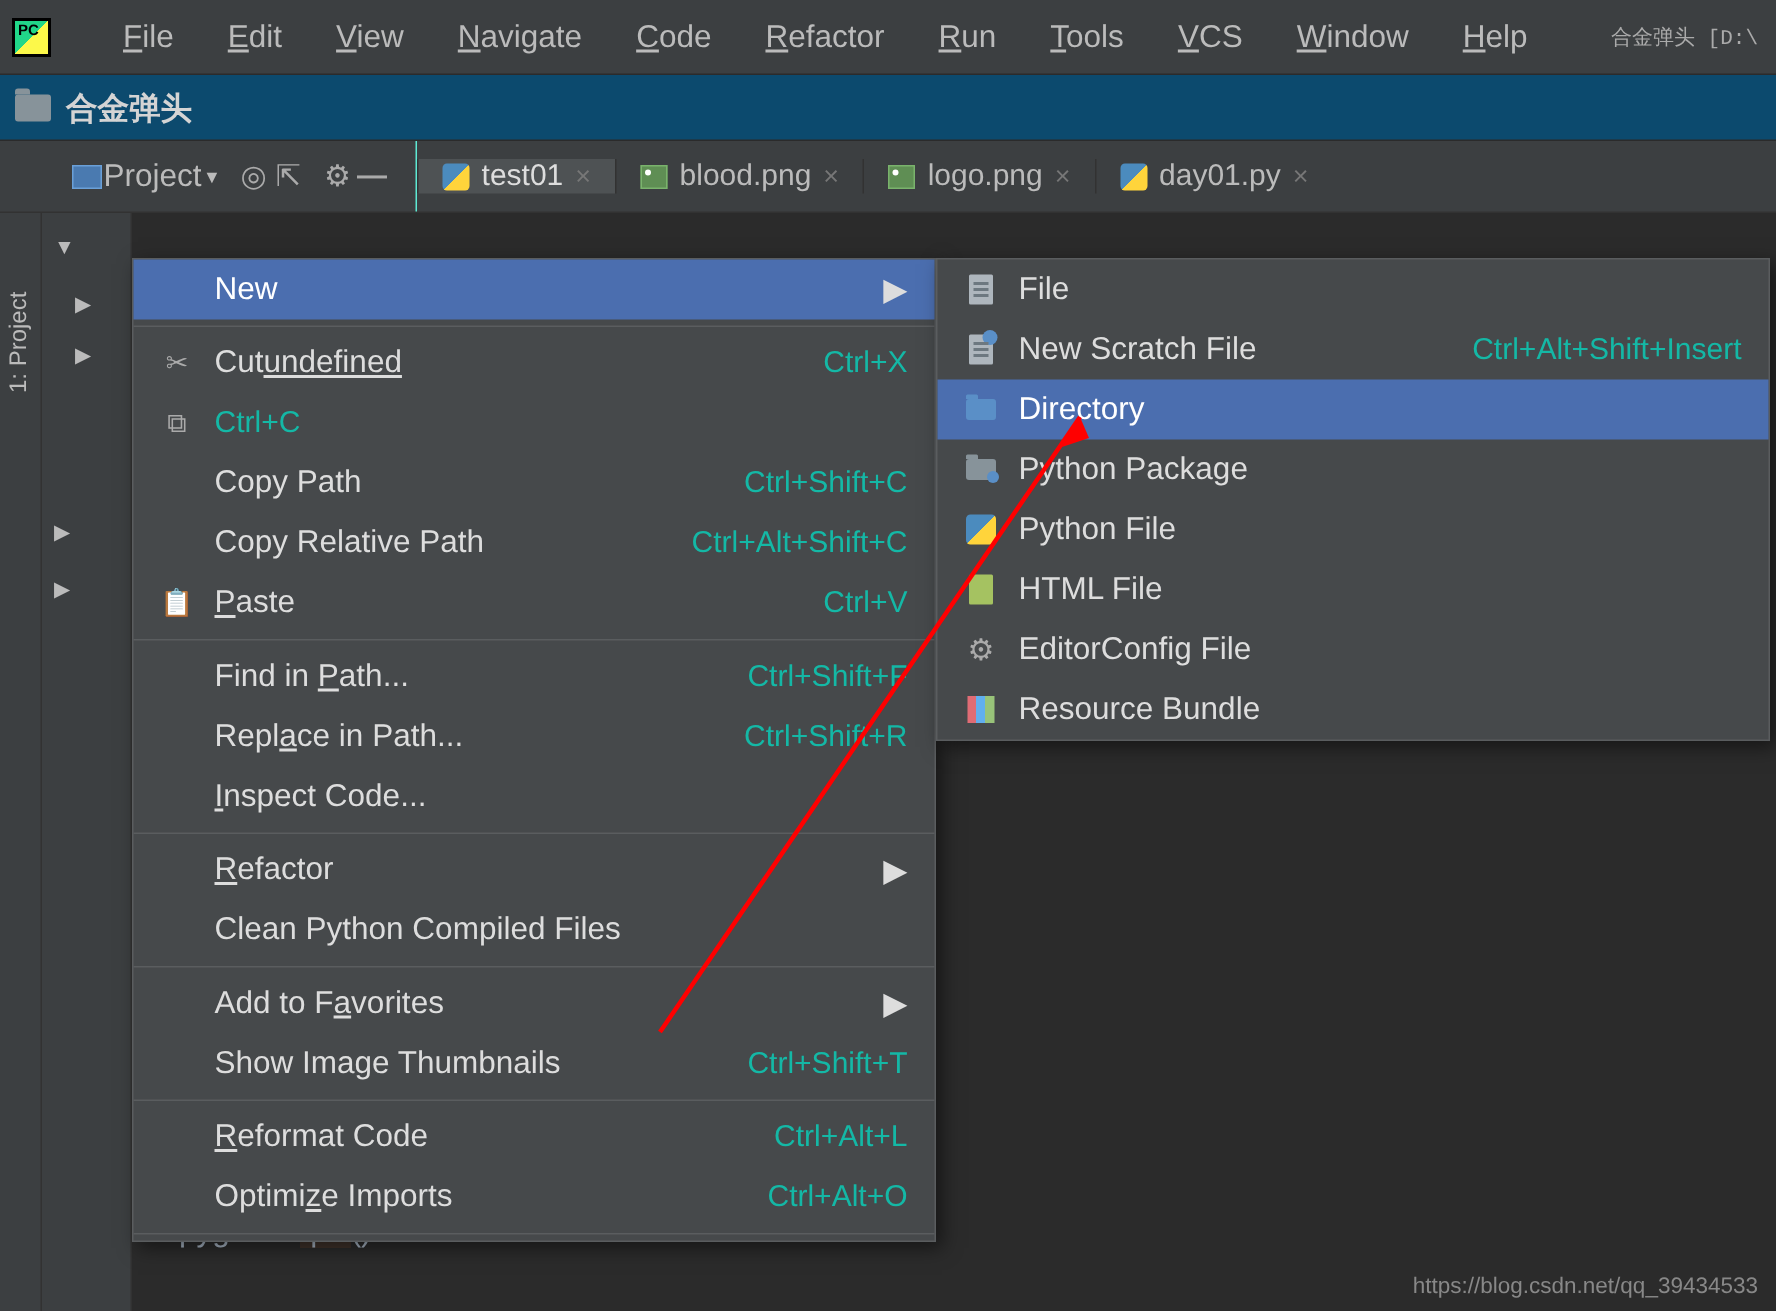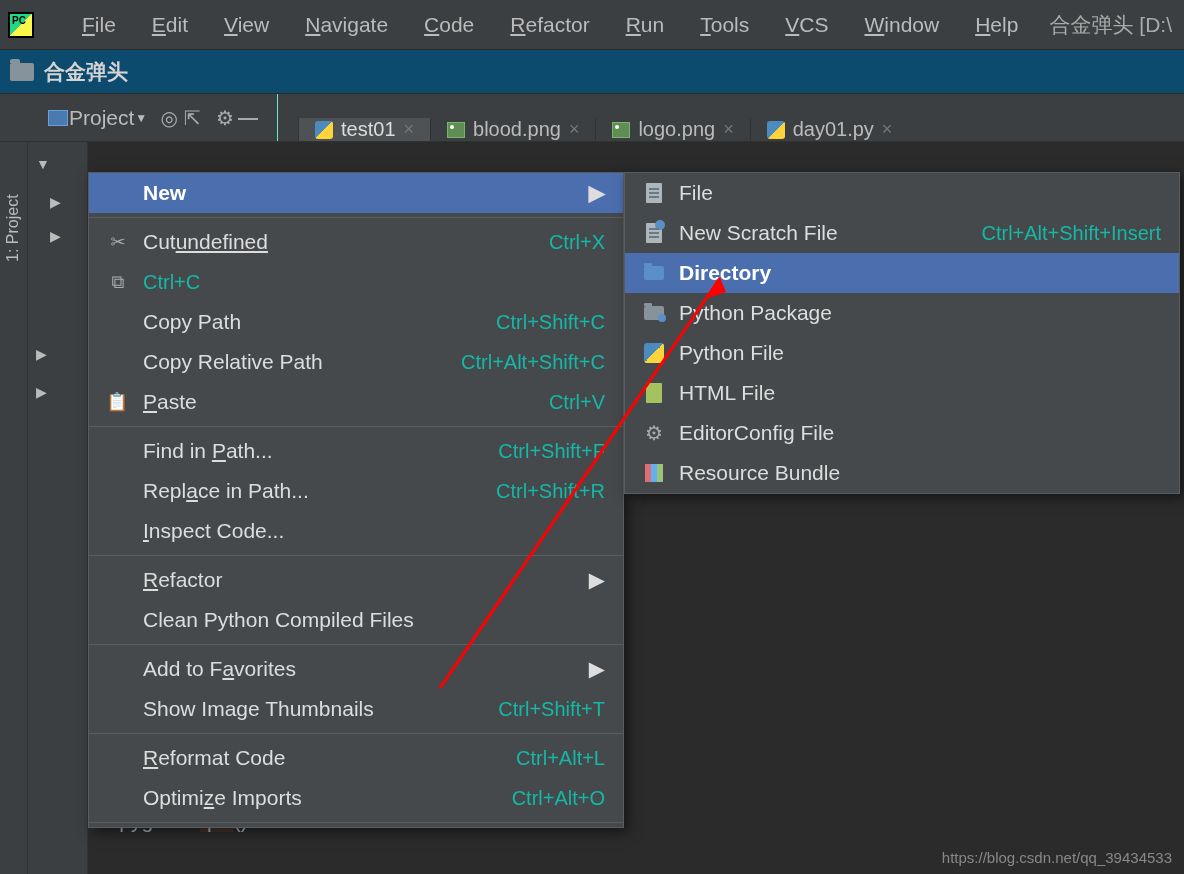--- a/index.html
+++ b/index.html
@@ -2,37 +2,37 @@
 <html><head>
 <meta charset="utf-8">
 <style>
 * { margin:0; padding:0; box-sizing:border-box; font-family:"Segoe UI",Arial,sans-serif; }
 body { background:#3c3f41; color:#bbbbbb; width:1184px; height:874px; overflow:hidden; position:relative; }
 .menubar { height:50px; display:flex; align-items:center; padding:0 8px; background:#3c3f41; border-bottom:1px solid #2b2b2b; }
 .app-icon { width:26px; height:26px; background:linear-gradient(135deg,#21d789 50%,#fcf84a 50%); margin-right:30px; border:2px solid #000; position:relative; }
 .app-icon::after { content:"PC"; position:absolute; top:1px; left:2px; font-size:10px; font-weight:bold; color:#000; }
 .menubar .mitem { padding:0 18px; font-size:21px; color:#bbbbbb; cursor:pointer; }
 .menubar .mitem u { text-decoration:underline; }
-.title-right { margin-left:auto; font-size:21px; color:#aaa; padding-right:4px; }
+.title-right { margin-left:auto; font-size:14px; color:#aaa; padding-right:4px;font-family:Liberation Mono, monospace; }
 .breadcrumb-row { height:44px; display:flex; align-items:center; padding:0 10px; background:#0c4a6e; border-bottom:1px solid #2b2b2b; }
 .folder-ico { width:24px; height:18px; background:#87939a; border-radius:2px; margin-right:10px; position:relative; }
 .folder-ico::before { content:""; position:absolute; top:-4px; left:0; width:10px; height:4px; background:#87939a; border-radius:2px 2px 0 0; }
 .breadcrumb-row .bc { font-size:21px; font-weight:bold; color:#d4d4d4; }
 .toolbar-row { height:48px; display:flex; align-items:center; background:#3c3f41; border-bottom:1px solid #323232; }
 .sidebar-tab { width:30px; height:100%; }
 .proj-box { display:flex; align-items:center; height:100%; padding:0 18px; border-right:1px solid #5eead4; gap:1px; }
 .proj-box .pi { width:20px; height:16px; background:#4a7ab0; border:1px solid #6aa0d8; }
 .proj-box .plabel { font-size:21px; color:#bbb; }
 .proj-box .tri { font-size:12px; color:#bbb; }
 .tbicon { width:22px; height:22px; color:#aaa; display:flex; align-items:center; justify-content:center; font-size:20px; cursor:pointer; }
 .tbicon.target::before { content:"◎"; }
 .tbicon.collapse::before { content:"⇱"; }
 .tbicon.gear::before { content:"⚙"; }
 .tbicon.minus::before { content:"—"; font-weight:bold; }
-.tabs { display:flex; height:100%; align-items:flex-end; margin-left:20px; }
+.tabs { display:flex; height:100%; align-items:center; }
 .tab { display:flex; align-items:center; padding:0 16px; gap:8px; font-size:20px; color:#bbb; border-left:1px solid #323232; cursor:pointer; }
 .tab.active { background:#4e5254; color:#ddd; }
 .tab .close { color:#777; font-size:18px; }
 .pyico { width:18px; height:18px; position:relative; }
 .pyico::before { content:""; position:absolute; inset:0; background:linear-gradient(135deg,#4b8bbe 50%,#ffd43b 50%); border-radius:3px; }
 .imgico { width:18px; height:16px; background:#5f8e54; border:1px solid #7ab36c; position:relative; }
 .imgico::after { content:""; position:absolute; top:2px; left:2px; width:4px; height:4px; background:#fff; border-radius:50%; }
 .body-row { display:flex; height:calc(874px - 142px); }
 .left-rail { width:28px; background:#3c3f41; border-right:1px solid #323232; position:relative; }
 .left-rail .vtext { position:absolute; top:120px; left:4px; transform:rotate(-90deg); transform-origin:left top; font-size:16px; color:#bbb; white-space:nowrap; }
@@ -42,21 +42,21 @@
 .tree-col .tri.right::before { content:"▶"; }
 .editor { flex:1; background:#2b2b2b; padding:360px 0 0 0; font-family:"Consolas",monospace; font-size:21px; line-height:38px; color:#a9b7c6; position:relative; }
 .editor .ln { white-space:pre; padding-left:8px; }
 .kw { color:#cc7832; }
 .str { color:#6a8759; }
 .cm1 { display:inline-block; position:relative; }
 .cm1::after { content:""; position:absolute; left:0; right:0; bottom:-2px; border-bottom:2px dotted #6a8759; }
 .hl { background:#40332b; }
 .ctx-menu { position:absolute; background:#46494b; border:1px solid #5a5d5f; box-shadow:4px 4px 12px rgba(0,0,0,.5); z-index:100; }
 .ctx-item { display:flex; align-items:center; height:40px; padding:0 18px; font-size:21px; color:#ddd; cursor:pointer; gap:14px; }
-.ctx-item.sel { background:#4b6eaf; color:#fff;font-weight:bold; }
+.ctx-item.sel { background:#4b6eaf; color:#fff; }
 .ctx-item .ic { width:22px; display:flex; justify-content:center; font-size:18px; color:#aaa; }
 .ctx-item.sel .ic { color:#fff; }
 .ctx-item .lbl { flex:1; }
 .ctx-item .sc { color:#14b8a6; font-size:20px; }
 .ctx-item .arrow { color:#ddd; }
 .ctx-sep { height:1px; background:#5a5d5f; margin:4px 0; }
 #menu1 { top:172px; left:88px; width:536px; }
 #menu2 { top:172px; left:624px; width:556px; }
 .folder-mini { width:20px; height:14px; background:#87939a; border-radius:2px; position:relative; }
 .folder-mini::before { content:""; position:absolute; top:-3px; left:0; width:8px; height:3px; background:#87939a; border-radius:1px 1px 0 0; }

